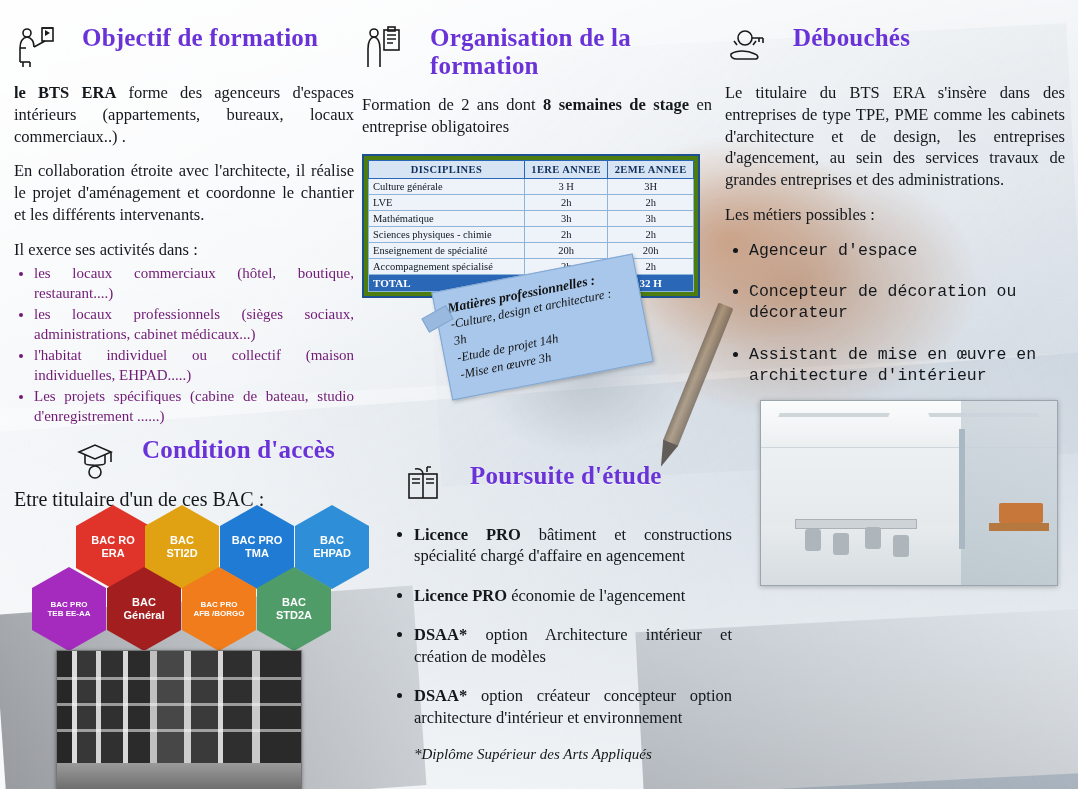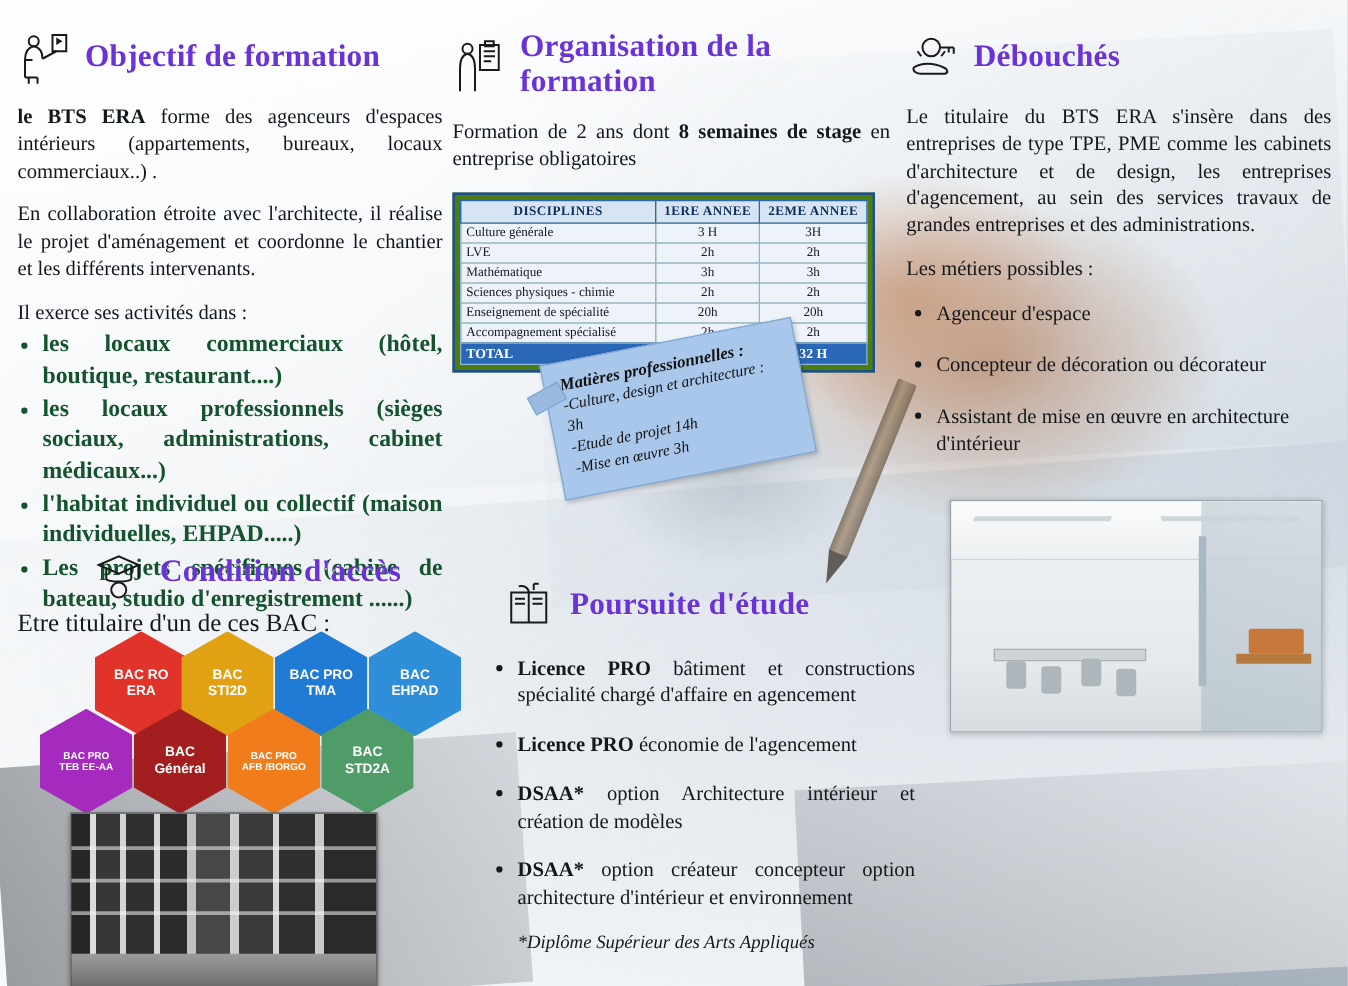--- a/index.html
+++ b/index.html
@@ -59,45 +59,45 @@
   .dark-bottom-right{
     left:640px;top:620px;width:460px;height:190px;
     background:linear-gradient(20deg,rgba(70,78,88,.55),rgba(120,130,142,.05));
     transform:rotate(-3deg);opacity:.7;
   }
 
   
   .wrap{position:absolute;inset:0;}
 
   
-  .sec-head{display:flex;align-items:center;gap:12px;}
+  .sec-head{display:flex;gap:26px;}
   .sec-title{
     font-size:25px;font-weight:bold;color:#6a33d8;
     text-shadow:0 1px 0 rgba(255,255,255,.6);
     letter-spacing:.2px;
   }
   .hicon{width:42px;height:44px;flex:none;position:relative;}
   .hicon svg{display:block;}
 
   
   .col-obj{position:absolute;left:14px;top:24px;width:340px;}
   .col-org{position:absolute;left:362px;top:24px;width:350px;}
   .col-deb{position:absolute;left:725px;top:24px;width:340px;}
 
   .body-txt{
     font-size:16.5px;line-height:1.32;color:#14181c;text-align:justify;
     margin-top:14px;
   }
   .body-txt b{font-weight:bold;}
   .body-txt p{margin:0 0 13px 0;}
   ul.bul{margin:4px 0 0 0;padding-left:20px;}
-  ul.bul li{font-size:19px;line-height:1.3;color:#14532d;text-align:justify;margin-bottom:2px;font-weight:bold;}
-
-  
-  .deb-list{margin:14px 0 0 0;padding-left:24px;}
+  ul.bul li{font-size:15px;line-height:1.3;color:#701a75;text-align:justify;margin-bottom:2px;}
+
+  
+  .deb-list{margin:14px 0 0 0;padding-left:24px;font-family:Liberation Mono, monospace;}
   .deb-list li{font-size:16.5px;line-height:1.3;margin-bottom:20px;color:#14181c;}
 
   
   .tbl-wrap{margin-top:16px;border:2px solid #1d4f91;background:#4d7c0f;padding:4px 4px 4px 4px;width:326px;}
   table.hours{border-collapse:collapse;width:100%;font-family:"Liberation Serif",serif;}
   table.hours th{
     background:#d6e4f4;color:#0f2e5c;font-size:10.5px;font-weight:bold;
     border:1px solid #2a67b7;padding:3px 4px;letter-spacing:.4px;
   }
   table.hours th.disc{width:48%;}

